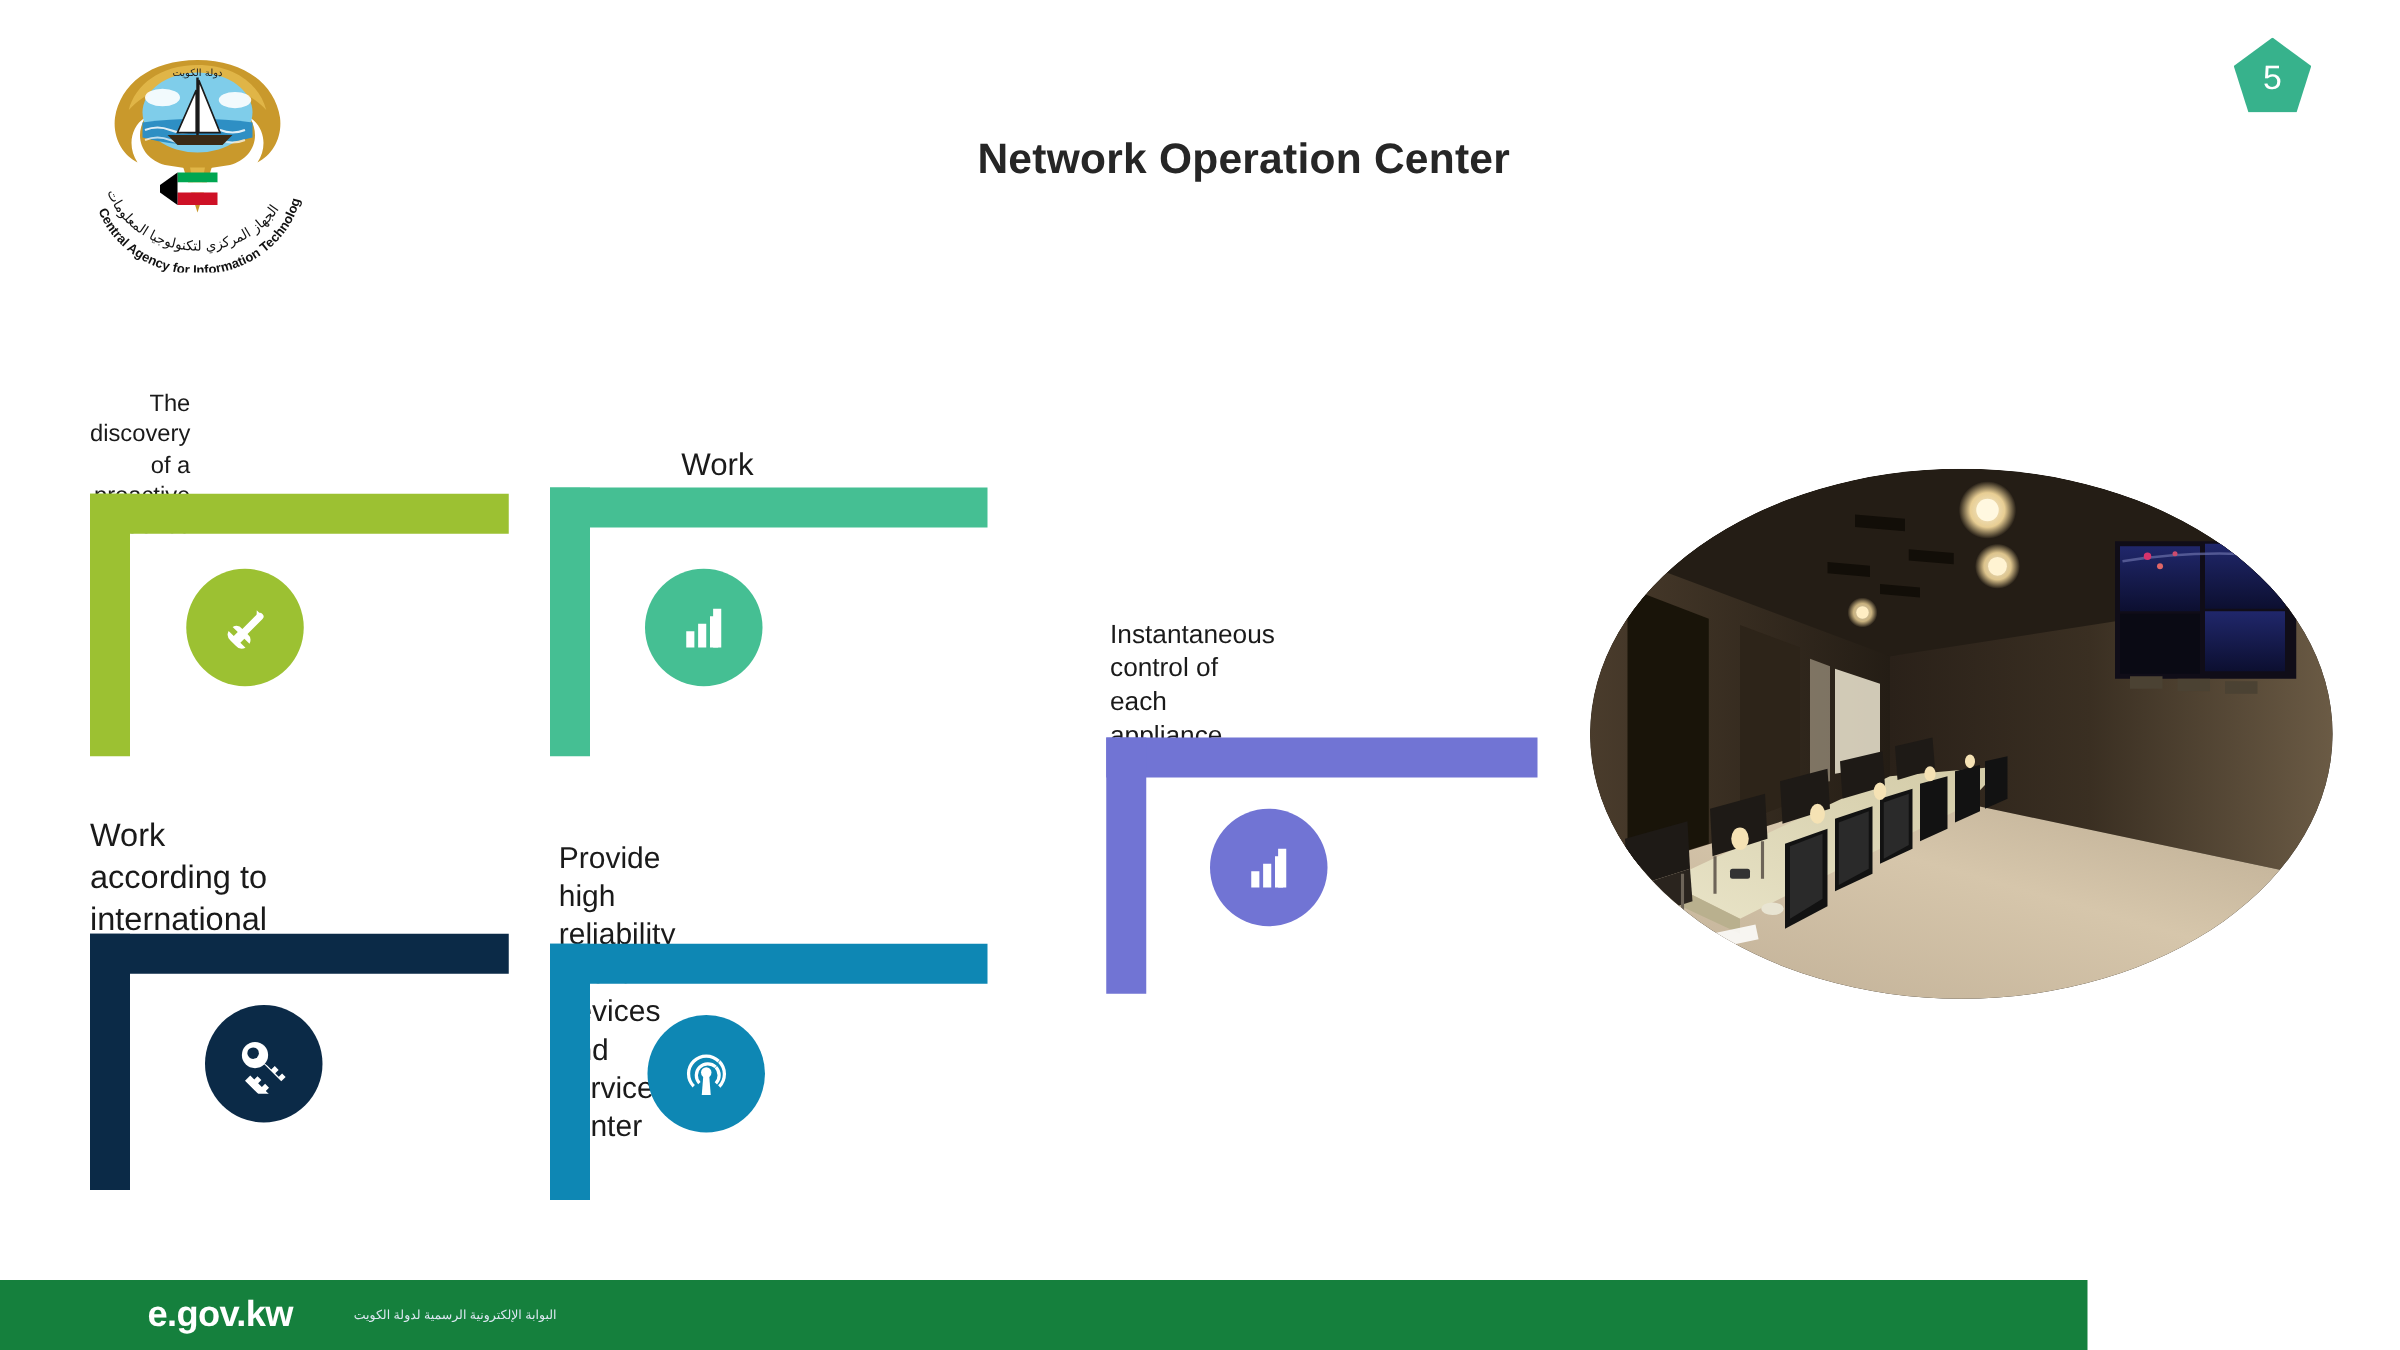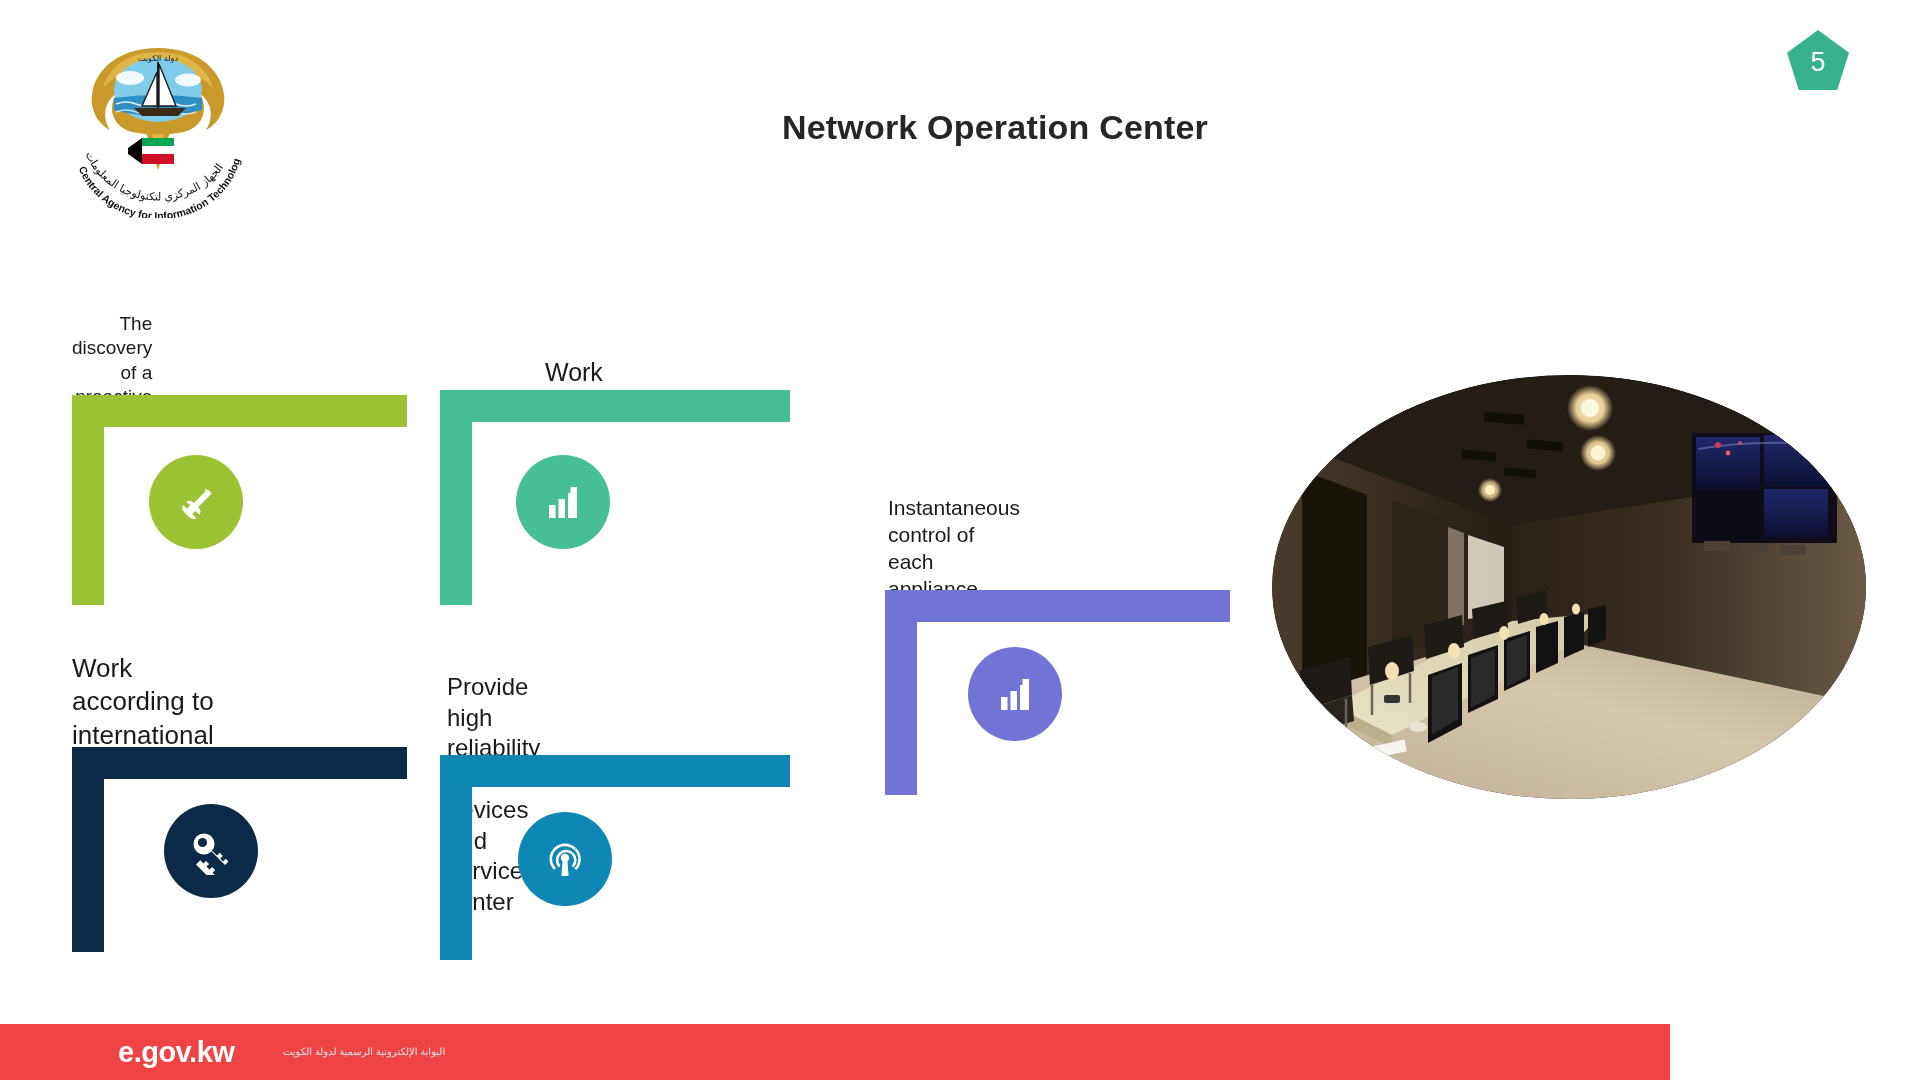--- a/index.html
+++ b/index.html
@@ -112,21 +112,21 @@
   }
   #noc-photo svg { display: block; }
 
   
   #footer {
     position: absolute;
     left: 0;
     bottom: 0;
     width: 1920px;
     height: 56px;
-    background: #ef4444;
+    background: #15803d;
   }
   #footer-white {
     position: absolute;
     left: 1670px;
     top: 0;
     width: 250px;
     height: 56px;
     background: #ffffff;
   }
   #footer-brand {

